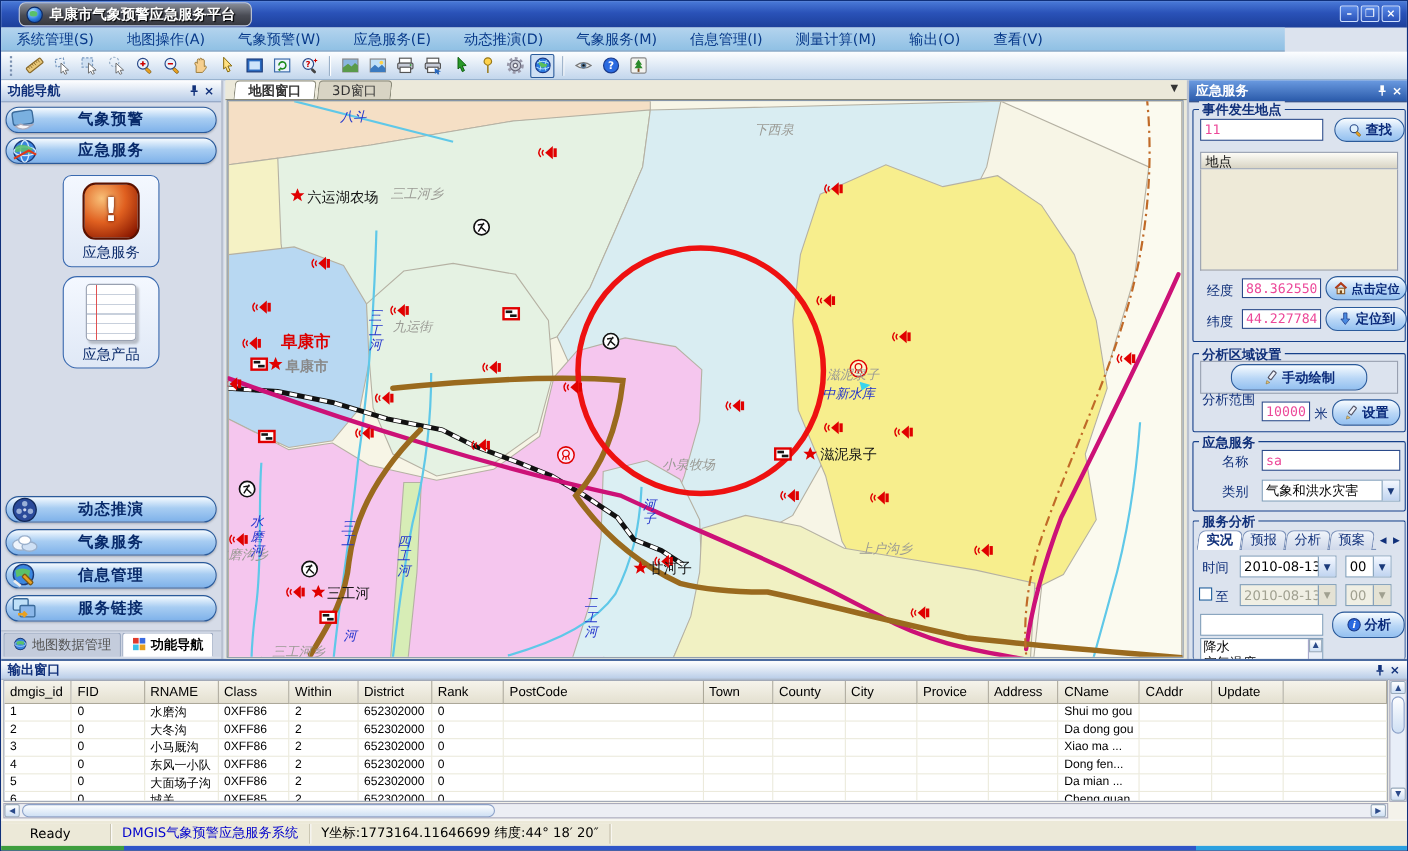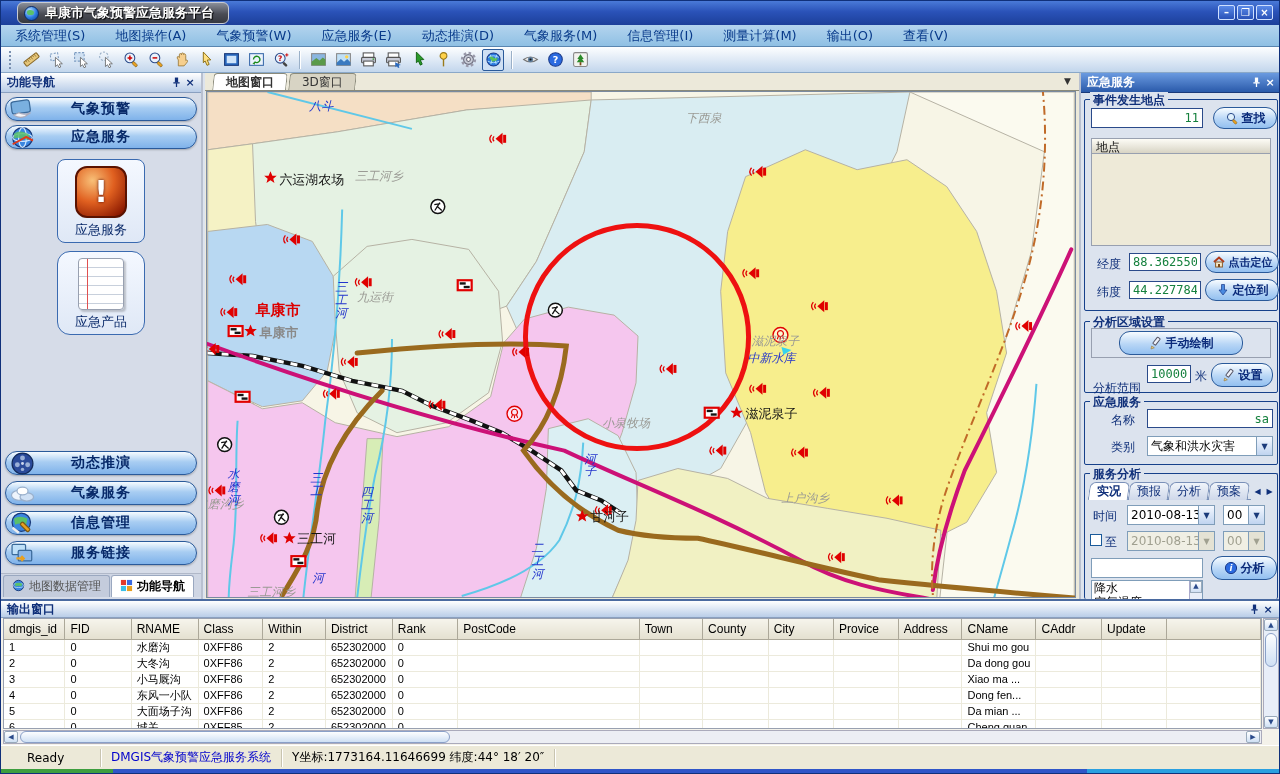--- a/index.html
+++ b/index.html
@@ -17,21 +17,21 @@
   .globe-ic{width:15px;height:15px;border-radius:50%;
     background:radial-gradient(circle at 35% 30%,#bfe4ff,#2a7ae0 55%,#123a8a);
     border:1px solid #0a2a6a;position:relative;overflow:hidden;}
   .globe-ic:after{content:"";position:absolute;left:2px;top:3px;width:7px;height:5px;background:#5ac06a;border-radius:40% 60% 50% 50%;}
   #winbtns{position:absolute;right:8px;top:4px;display:flex;gap:2px;}
   .wbtn{width:17px;height:15px;border:1px solid #cfe0ff;border-radius:2px;
     background:linear-gradient(#5a8ae8,#2a52b8);color:#fff;font-size:10px;line-height:13px;
     text-align:center;font-weight:bold;}
 
   
-  #menubar{position:absolute;left:0;top:24px;width:1280px;height:22px;
+  #menubar{position:absolute;left:0;top:24px;width:1167px;height:22px;
     background:linear-gradient(#b4d4ee,#8fc0e4);border-bottom:1px solid #5a86b0;
     display:flex;align-items:center;padding-left:14px;gap:30px;}
   .menuitem{color:#083a8a;font-size:13px;white-space:nowrap;cursor:default;}
 
   
   #toolbar{position:absolute;left:0;top:46px;width:1280px;height:26px;
     background:linear-gradient(#fdfeff,#d4e2f2 70%,#c2d6ec);border-bottom:1px solid #8aa8c8;
     display:flex;align-items:center;padding-left:4px;gap:3px;}
   #tb-grip{width:4px;height:18px;margin:0 4px;border-left:2px dotted #7a90b0;}
   .tbtn{width:22px;height:22px;display:flex;align-items:center;justify-content:center;border:1px solid transparent;border-radius:2px;}
@@ -89,21 +89,21 @@
   .lbl-city{fill:#dd0000;font-weight:bold;font-size:15px;}
   .lbl-water{fill:#2233cc;font-style:italic;font-size:12px;}
 
   
   #rightpanel{position:absolute;left:1078px;top:0;width:202px;height:526px;background:#dce3ee;border-left:2px solid #b8c0d0;}
   #rightpanel .panel-hd{background:linear-gradient(#6a9ae0,#2a5aaa);color:#fff;border-bottom:1px solid #1a3a7a;}
   #rightpanel .panel-hd .hico{color:#fff;}
   .grp{position:absolute;left:3px;right:3px;border:1px solid #16408a;border-radius:2px;}
   .grp-lb{position:absolute;top:-8px;left:5px;background:#dce3ee;padding:0 3px;color:#10307a;font-size:12px;font-weight:bold;}
   .xpinput{position:absolute;background:#fff;border:1px solid #2a4a8a;font-size:12px;padding:1px 3px;
-    font-family:"DejaVu Sans Mono",monospace;color:#15803d;text-align:right;}
+    font-family:"DejaVu Sans Mono",monospace;color:#ec4899;}
   .xpbtn{position:absolute;border-radius:11px;border:1px solid #2a5a9a;
     background:linear-gradient(#f8fcff,#b8d6f6 55%,#93c0f0);
     color:#0a2a7a;font-weight:bold;font-size:12px;display:flex;align-items:center;justify-content:center;gap:3px;}
   .xpbtn svg{width:14px;height:14px;}
   .listhd{position:absolute;left:6px;right:6px;height:16px;background:linear-gradient(#fdfcf6,#d8d4c4);
     border:1px solid #98a0b0;font-size:12px;padding-left:4px;color:#111;}
   .listbody{position:absolute;left:6px;right:6px;background:#eeead8;border:1px solid #98a0b0;border-top:none;}
   .flabel{position:absolute;color:#10307a;font-size:12px;}
   .xpselect{position:absolute;height:20px;border:1px solid #7f9db9;background:#fff;display:flex;align-items:center;}
   .xpselect .val{flex:1;padding:0 3px;font-size:12px;white-space:nowrap;overflow:hidden;color:#000;}
@@ -625,21 +625,21 @@
       <div class="grp" style="top:248px;height:72px;">
         <span class="grp-lb">分析区域设置</span>
         <div style="position:absolute;left:6px;right:6px;top:6px;height:30px;border:1px solid #98a0b0;"></div>
         <div class="xpbtn" style="left:34px;top:9px;width:124px;height:24px;">
           <svg viewBox="0 0 14 14">
               <rect x="5.8" y="0.8" width="3.4" height="8" rx="0.6" transform="rotate(38 7 5)" fill="#eef2fa" stroke="#556"></rect>
               <path d="M2.6 10 L5.4 11.8 L2 13 Z" fill="#e8c87a" stroke="#8a6a2a" stroke-width="0.5"></path>
             </svg>
           <span>手动绘制</span>
         </div>
-        <span class="flabel" style="left:8px;top:58px;">分析范围</span>
+        <span class="flabel" style="left:8px;top:33px;">分析范围</span>
         <input class="xpinput" style="left: 62px; top: 43px; width: 44px; height: 18px;" value="10000">
         <span class="flabel" style="left:110px;top:46px;">米</span>
         <div class="xpbtn" style="left:126px;top:41px;width:62px;height:24px;">
           <svg viewBox="0 0 14 14">
               <rect x="5.8" y="0.8" width="3.4" height="8" rx="0.6" transform="rotate(38 7 5)" fill="#eef2fa" stroke="#556"></rect>
               <path d="M2.6 10 L5.4 11.8 L2 13 Z" fill="#e8c87a" stroke="#8a6a2a" stroke-width="0.5"></path>
             </svg>
           <span>设置</span>
         </div>
       </div>

